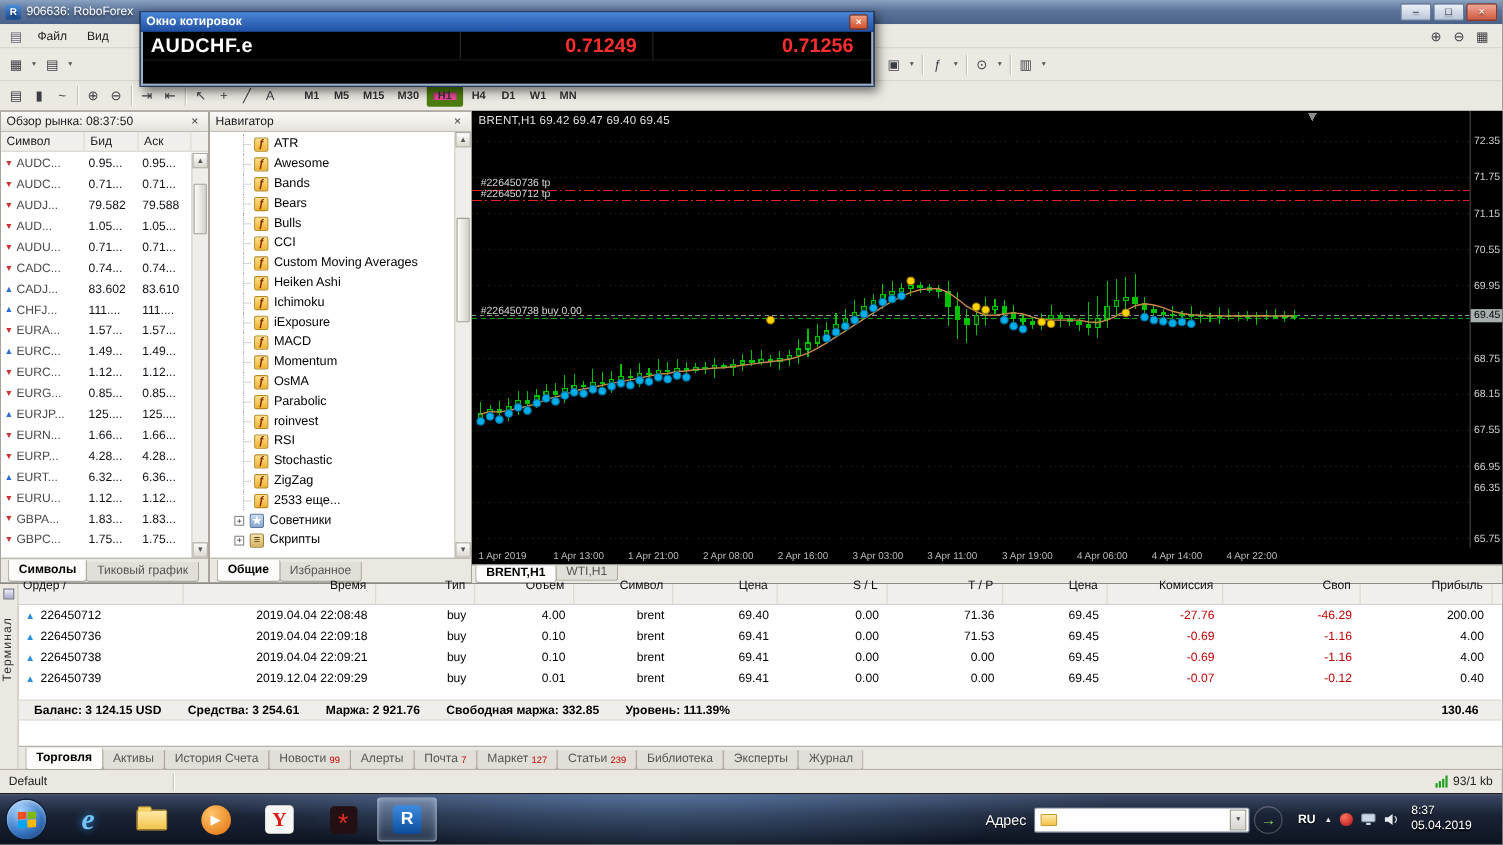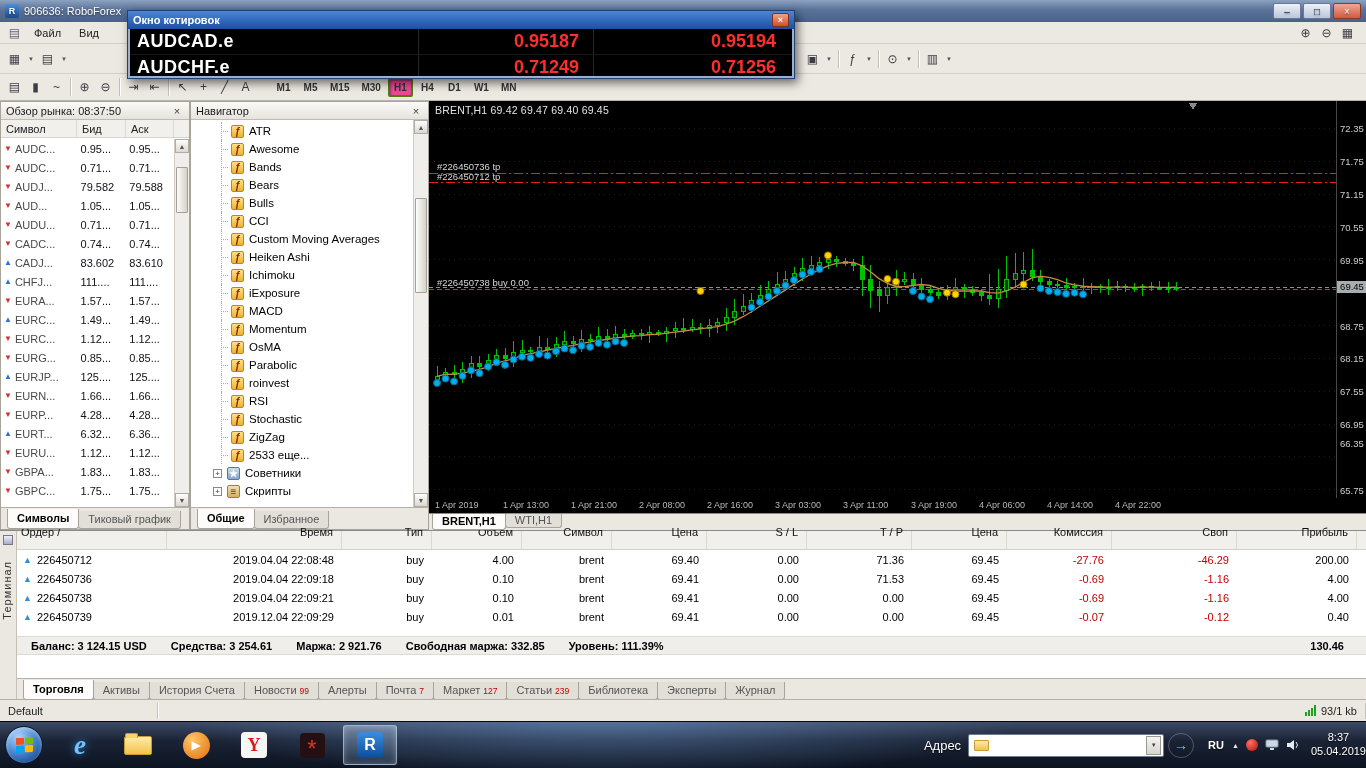--- a/index.html
+++ b/index.html
@@ -27,21 +27,21 @@
   border-bottom:1px solid #d2cec6;display:flex;align-items:center;padding:0 4px}
 .tb1-right{position:absolute;left:802px;top:0;height:30px;display:flex;align-items:center}
 .toolbar2{position:absolute;left:0;top:74px;width:100%;height:27px;background:#ece9e2;
   border-bottom:1px solid #b8b4ac;display:flex;align-items:center;padding:0 4px}
 .icon-btn{width:21px;height:20px;display:inline-flex;align-items:center;justify-content:center;
   border:1px solid transparent;border-radius:2px;color:#3c3c44;font-size:12px}
 .icon-btn.dd{width:12px;font-size:6px;color:#555}
 .tb-sep{width:1px;height:18px;background:#c4c0b8;box-shadow:1px 0 0 #fff;margin:0 3px}
 .tf-btn{min-width:25px;height:19px;padding:0 4px;margin:0 1px;font-size:10px;font-weight:bold;color:#333;
   display:inline-flex;align-items:center;justify-content:center;border:1px solid transparent;border-radius:2px}
-.tf-btn.active{background:#ec4899;border:2px solid #4d7c0f;box-shadow:inset 1px 1px 2px rgba(0,0,0,.3)}
+.tf-btn.active{background:#ec4899;border:6px solid #4d7c0f;box-shadow:inset 1px 1px 2px rgba(0,0,0,.3)}
 .tf-wrap{display:flex;margin-left:14px}
 
 
 .panel{position:absolute;top:101px;background:#fff;border:1px solid #a8a49c}
 .panel-title{height:18px;background:linear-gradient(#fbfaf7,#e6e3dc);border-bottom:1px solid #c0bcb4;
   display:flex;align-items:center;padding:0 5px;color:#1a1a1a}
 .panel-close{margin-left:auto;width:14px;text-align:center;color:#444;font-size:11px}
 
 #market-watch{left:0;width:190px;height:429px}
 .mw-header{display:flex;height:18px;background:#f2f0ec;border-bottom:1px solid #d8d4cc;align-items:center}
@@ -164,21 +164,21 @@
 .addr-spacer{flex:1}
 .addr-dd{width:15px;height:19px;background:linear-gradient(#f4f4f2,#d6d4ce);border:1px solid #9a9890;
   font-size:6px;color:#444;display:flex;align-items:center;justify-content:center}
 .addr-go{width:26px;height:25px;margin:0 6px 0 4px;border:1px solid rgba(255,255,255,.25);border-radius:13px;
   color:#8ae060;font-size:14px;font-weight:bold;display:flex;align-items:center;justify-content:center}
 .lang{font-size:11px;font-weight:bold;margin:0 8px;text-shadow:0 1px 1px #000}
 .tray{display:flex;align-items:center;gap:7px;margin-right:8px}
 .tray-chevron{font-size:7px;color:#e8e8e8}
 .av-dot{width:12px;height:12px;border-radius:50%;background:radial-gradient(circle at 35% 30%,#ff7060,#b01010);
   display:block}
-.clock{display:flex;flex-direction:column;align-items:center;line-height:1.25;font-size:11px;margin:0 0 0 4px;
+.clock{display:flex;flex-direction:column;line-height:1.25;font-size:11px;margin:0 28px 0 4px;
   text-shadow:0 1px 1px #000}
 
 
 #quotes-popup{position:absolute;left:127px;top:10px;width:668px;height:69px;z-index:50;
   background:#000;border:1px solid #24406e;box-shadow:3px 4px 9px rgba(0,0,0,.55)}
 .popup-title{height:18px;background:linear-gradient(#4a86d8,#1e4fa2);color:#fff;font-weight:bold;
   display:flex;align-items:center;padding:0 5px;font-size:11px}
 .popup-close{margin-left:auto;width:17px;height:14px;border-radius:2px;background:linear-gradient(#f0a284,#d04f2c);
   border:1px solid #7e3018;color:#fff;font-size:9px;line-height:12px;text-align:center}
 .popup-body{position:absolute;left:0;right:0;top:18px;bottom:0;overflow:hidden;border:2px solid #9cb0ca;border-top:none;background:#000}
@@ -1017,25 +1017,20 @@
     </span>
   </div>
 
   <div id="quotes-popup">
     <div class="popup-title">
       <span>Окно котировок</span>
       <span class="popup-close">×</span>
     </div>
     <div class="popup-body" id="quote-rows">
         <div class="quote-row">
-          <span class="q-sym">AUDCAD.e</span>
-          <span class="q-bid" style="color: rgb(255, 46, 46);">0.95187</span>
-          <span class="q-ask" style="color: rgb(255, 46, 46);">0.95194</span>
-        </div>
-        <div class="quote-row">
           <span class="q-sym">AUDCHF.e</span>
           <span class="q-bid" style="color: rgb(255, 46, 46);">0.71249</span>
           <span class="q-ask" style="color: rgb(255, 46, 46);">0.71256</span>
         </div>
       </div>
   </div>
 
 </div>
 
 </body></html>

